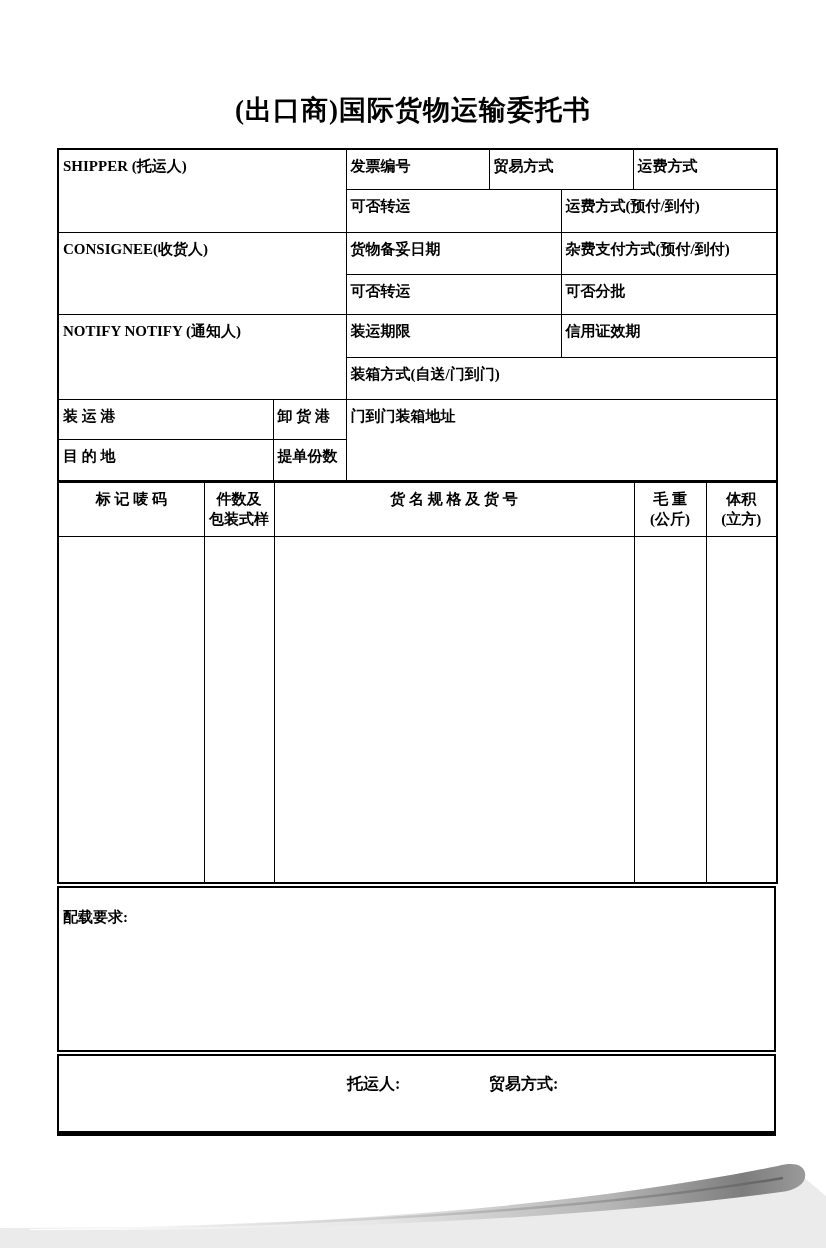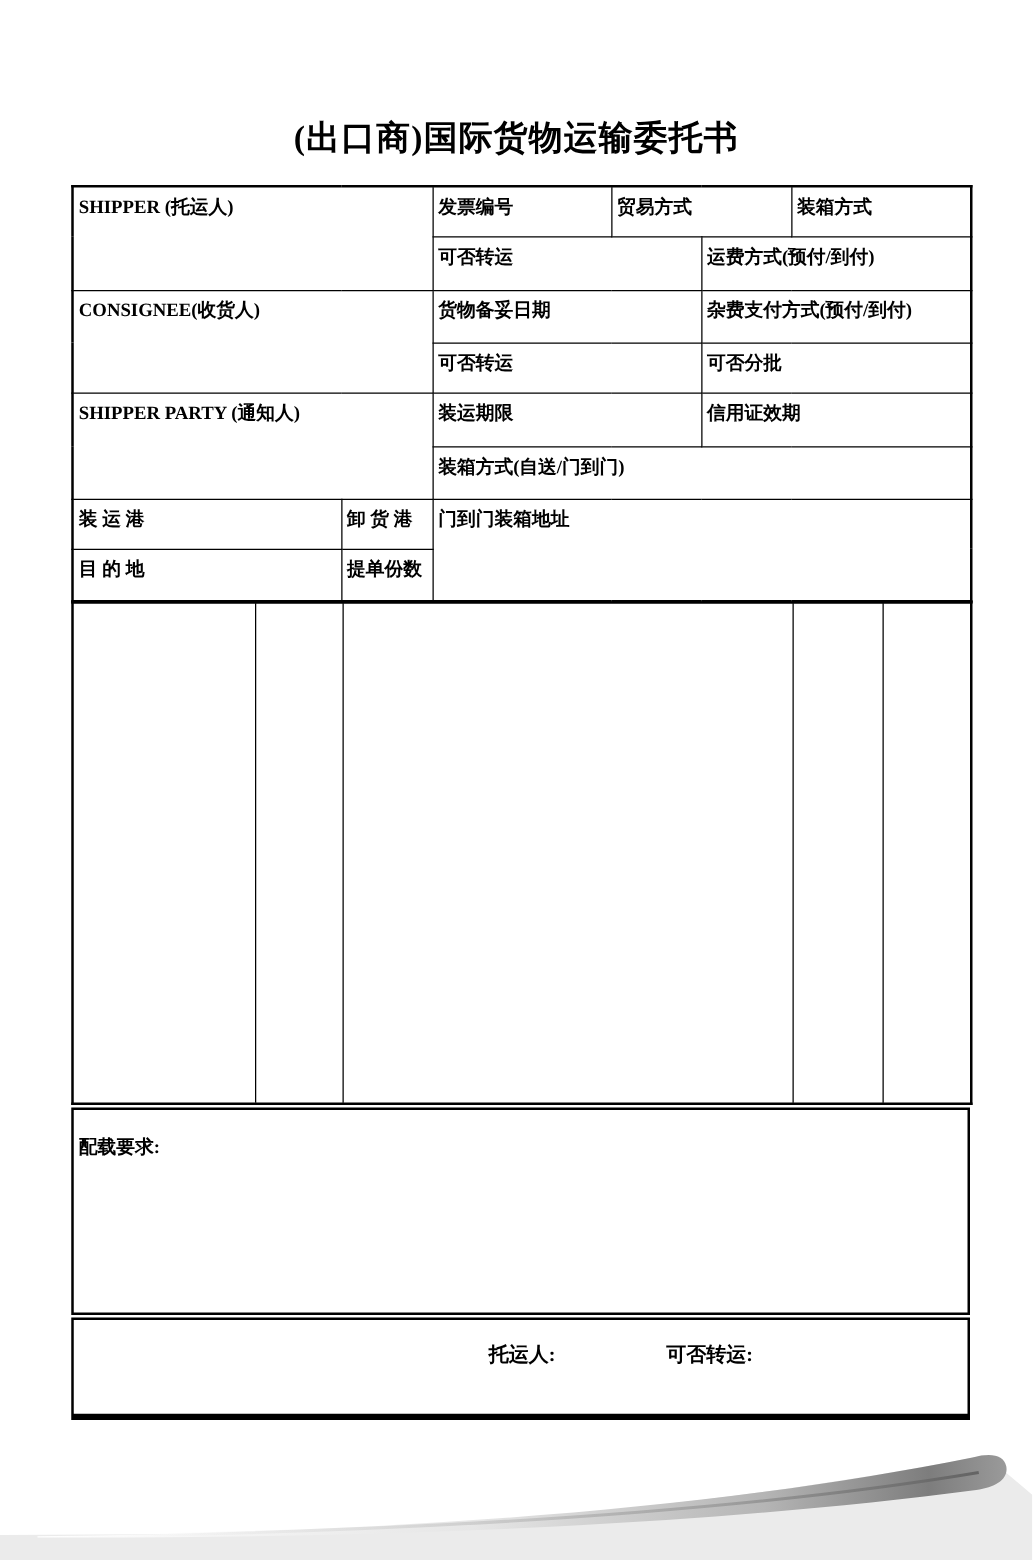--- a/index.html
+++ b/index.html
@@ -20,21 +20,21 @@
   table.formtab td{
     border:1px solid #000;padding:6px 4px;vertical-align:top;
     font-size:15px;font-weight:bold;line-height:1.35;overflow:hidden;
   }
   .center{text-align:center;}
   #sec-info{top:148px;height:332px;}
   #sec-goods{top:481px;height:403px;}
   #sec-stowage{top:886px;height:166px;border:2px solid #000;}
   #sec-sign{top:1054px;height:82px;border:2px solid #000;border-bottom:5px solid #000;position:absolute;}
   #sec-stowage .label{font-size:15px;font-weight:bold;padding:20px 4px;}
-  #sec-sign .sigwrap{position:relative;width:100%;height:100%;margin-left:44px;}
+  #sec-sign .sigwrap{position:relative;width:100%;height:100%;}
   #sec-sign .sig1{position:absolute;left:288px;top:18px;font-size:16px;font-weight:bold;}
   #sec-sign .sig2{position:absolute;left:430px;top:18px;font-size:16px;font-weight:bold;}
   .curl-wrap{position:absolute;left:0;top:1140px;width:826px;height:108px;}
 </style>
 </head>
 <body>
 
 <div class="title">(出口商)国际货物运输委托书</div>
 
 <div class="sec" id="sec-info">
@@ -45,37 +45,37 @@
         <col style="width:143px">
       <col style="width:72px">
         <col style="width:72px">
         <col style="width:144px">
     </colgroup>
     <tbody>
         <tr style="height:40px">
       <td colspan="2" rowspan="2">SHIPPER (托运人)</td>
       <td>发票编号</td>
       <td colspan="2">贸易方式</td>
-      <td>装箱方式</td>
+      <td>运费方式</td>
     </tr>
     <tr style="height:43px">
       <td colspan="2">可否转运</td>
       <td colspan="2">运费方式(预付/到付)</td>
     </tr>
     <tr style="height:42px">
       <td colspan="2" rowspan="2">CONSIGNEE(收货人)</td>
       <td colspan="2">货物备妥日期</td>
       <td colspan="2">杂费支付方式(预付/到付)</td>
     </tr>
     <tr style="height:40px">
       <td colspan="2">可否转运</td>
       <td colspan="2">可否分批</td>
     </tr>
     <tr style="height:43px">
-      <td colspan="2" rowspan="2">SHIPPER PARTY (通知人)</td>
+      <td colspan="2" rowspan="2">NOTIFY NOTIFY (通知人)</td>
       <td colspan="2">装运期限</td>
       <td colspan="2">信用证效期</td>
     </tr>
     <tr style="height:42px">
       <td colspan="4">装箱方式(自送/门到门)</td>
     </tr>
     <tr style="height:40px">
       <td>装 运 港</td>
       <td>卸 货 港</td>
       <td colspan="4" rowspan="2">门到门装箱地址</td>
@@ -91,39 +91,55 @@
 <div class="sec" id="sec-goods">
   <table class="formtab">
     <colgroup>
       <col style="width:146px">
         <col style="width:70px">
         <col style="width:360px">
       <col style="width:72px">
         <col style="width:71px">
     </colgroup>
     <tbody>
+        <tr style="height:44px">
+      <td class="center">标 记 唛 码</td>
+      <td class="center">
+        <div>件数及</div>
+        <div>包装式样</div>
+      </td>
+      <td class="center">货 名 规 格  及 货 号</td>
+      <td class="center">
+        <div>毛 重</div>
+        <div>(公斤)</div>
+      </td>
+      <td class="center">
+        <div>体积</div>
+        <div>(立方)</div>
+      </td>
+    </tr>
     <tr>
       <td></td>
       <td></td>
       <td></td>
       <td></td>
       <td></td>
     </tr>
   </tbody>
     </table>
 </div>
 
 <div class="sec" id="sec-stowage">
   <div class="label">配载要求:</div>
 </div>
 
 <div class="sec" id="sec-sign">
   <div class="sigwrap">
     <span class="sig1">托运人:</span>
-    <span class="sig2">可否转运:</span>
+    <span class="sig2">贸易方式:</span>
   </div>
 </div>
 
 <div class="curl-wrap">
   <svg width="826" height="108" viewBox="0 0 826 108" xmlns="http://www.w3.org/2000/svg">
     <defs>
       <linearGradient id="curlGrad" x1="0" y1="0" x2="1" y2="0">
         <stop offset="0" stop-color="#ffffff"></stop>
         <stop offset="0.45" stop-color="#e6e6e6"></stop>
         <stop offset="0.75" stop-color="#b5b5b5"></stop>

